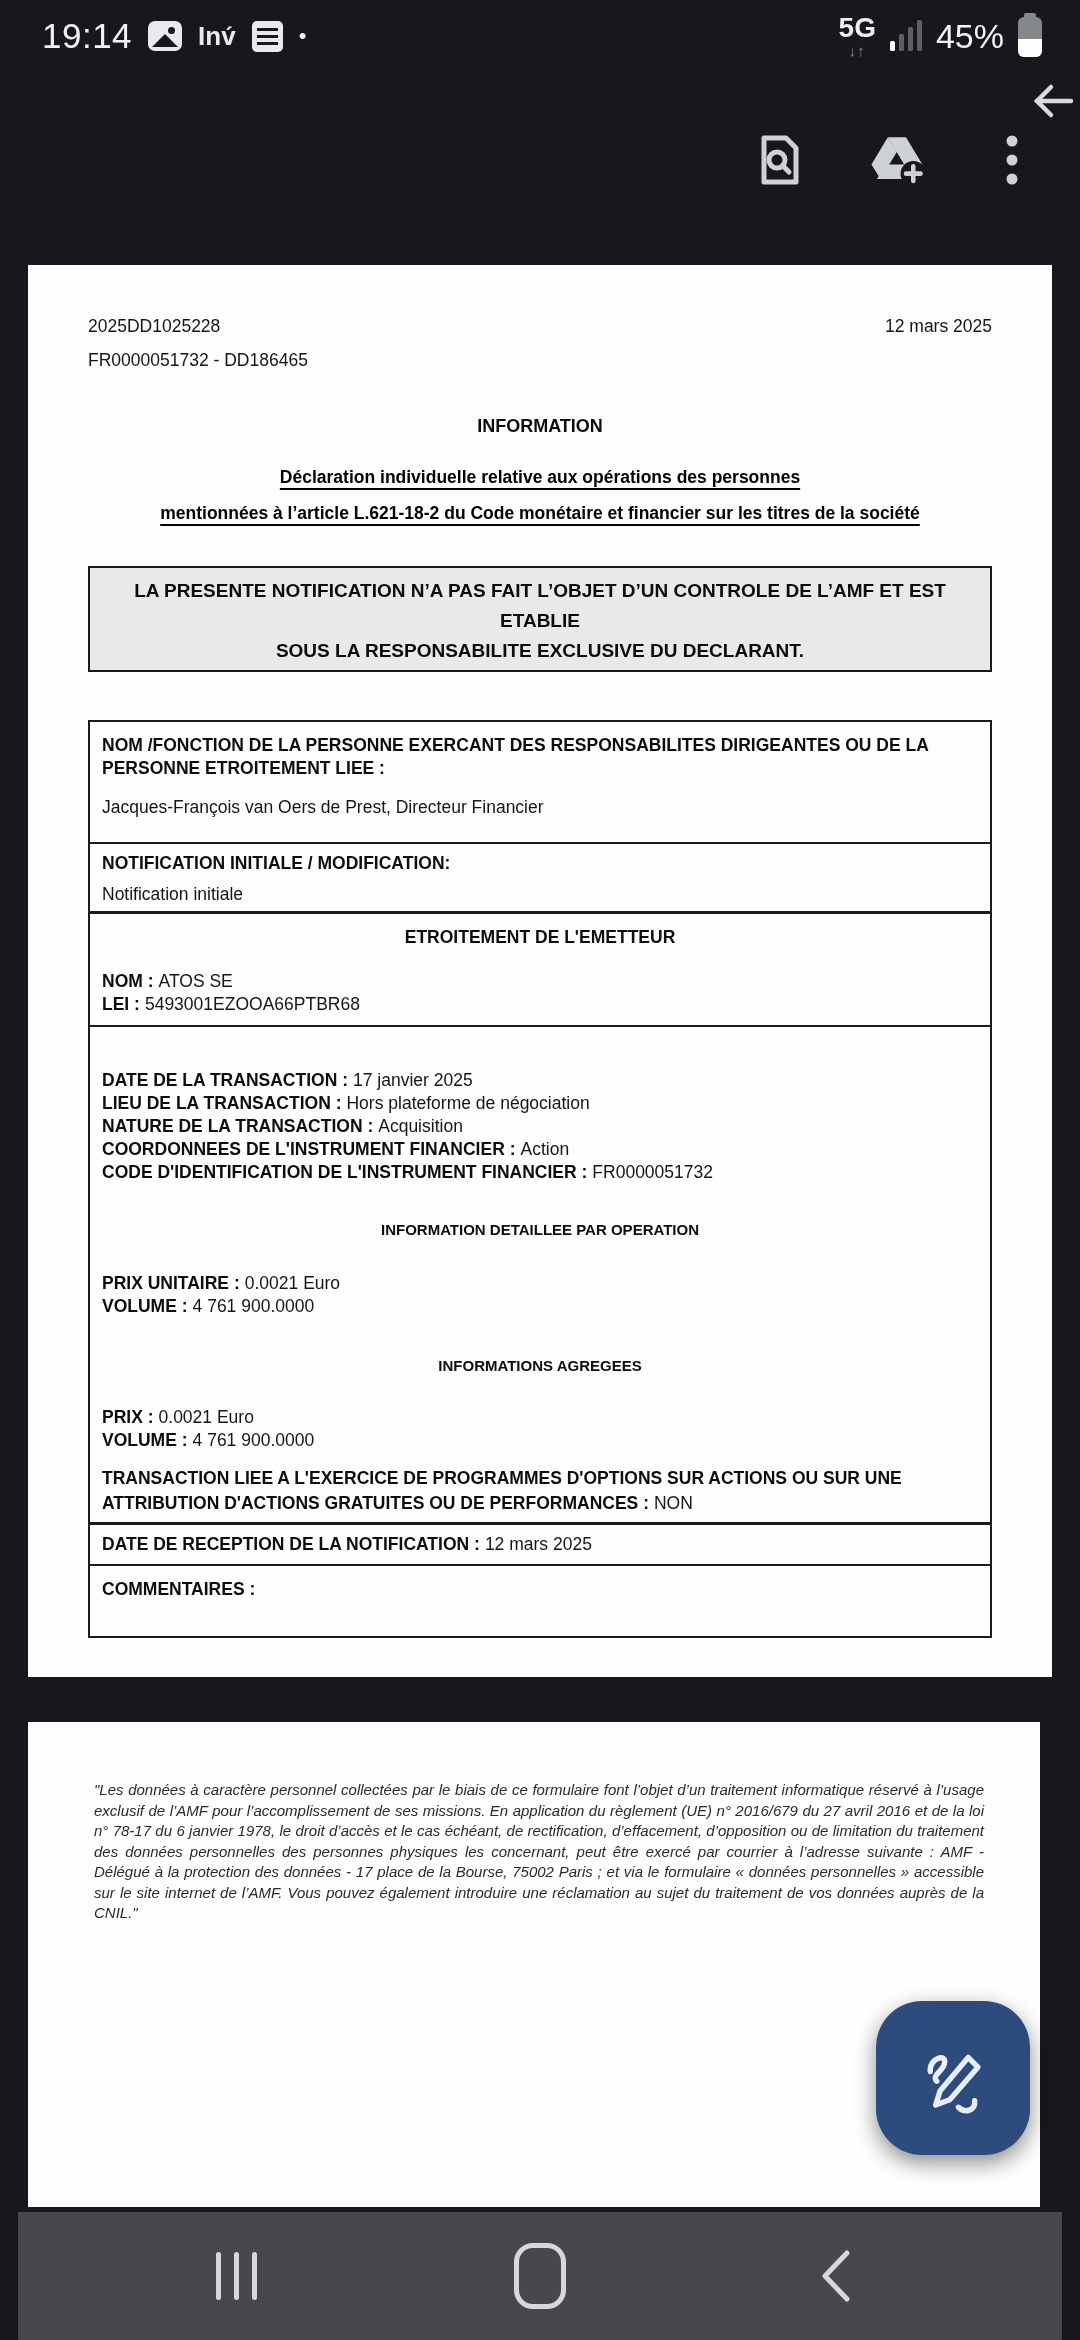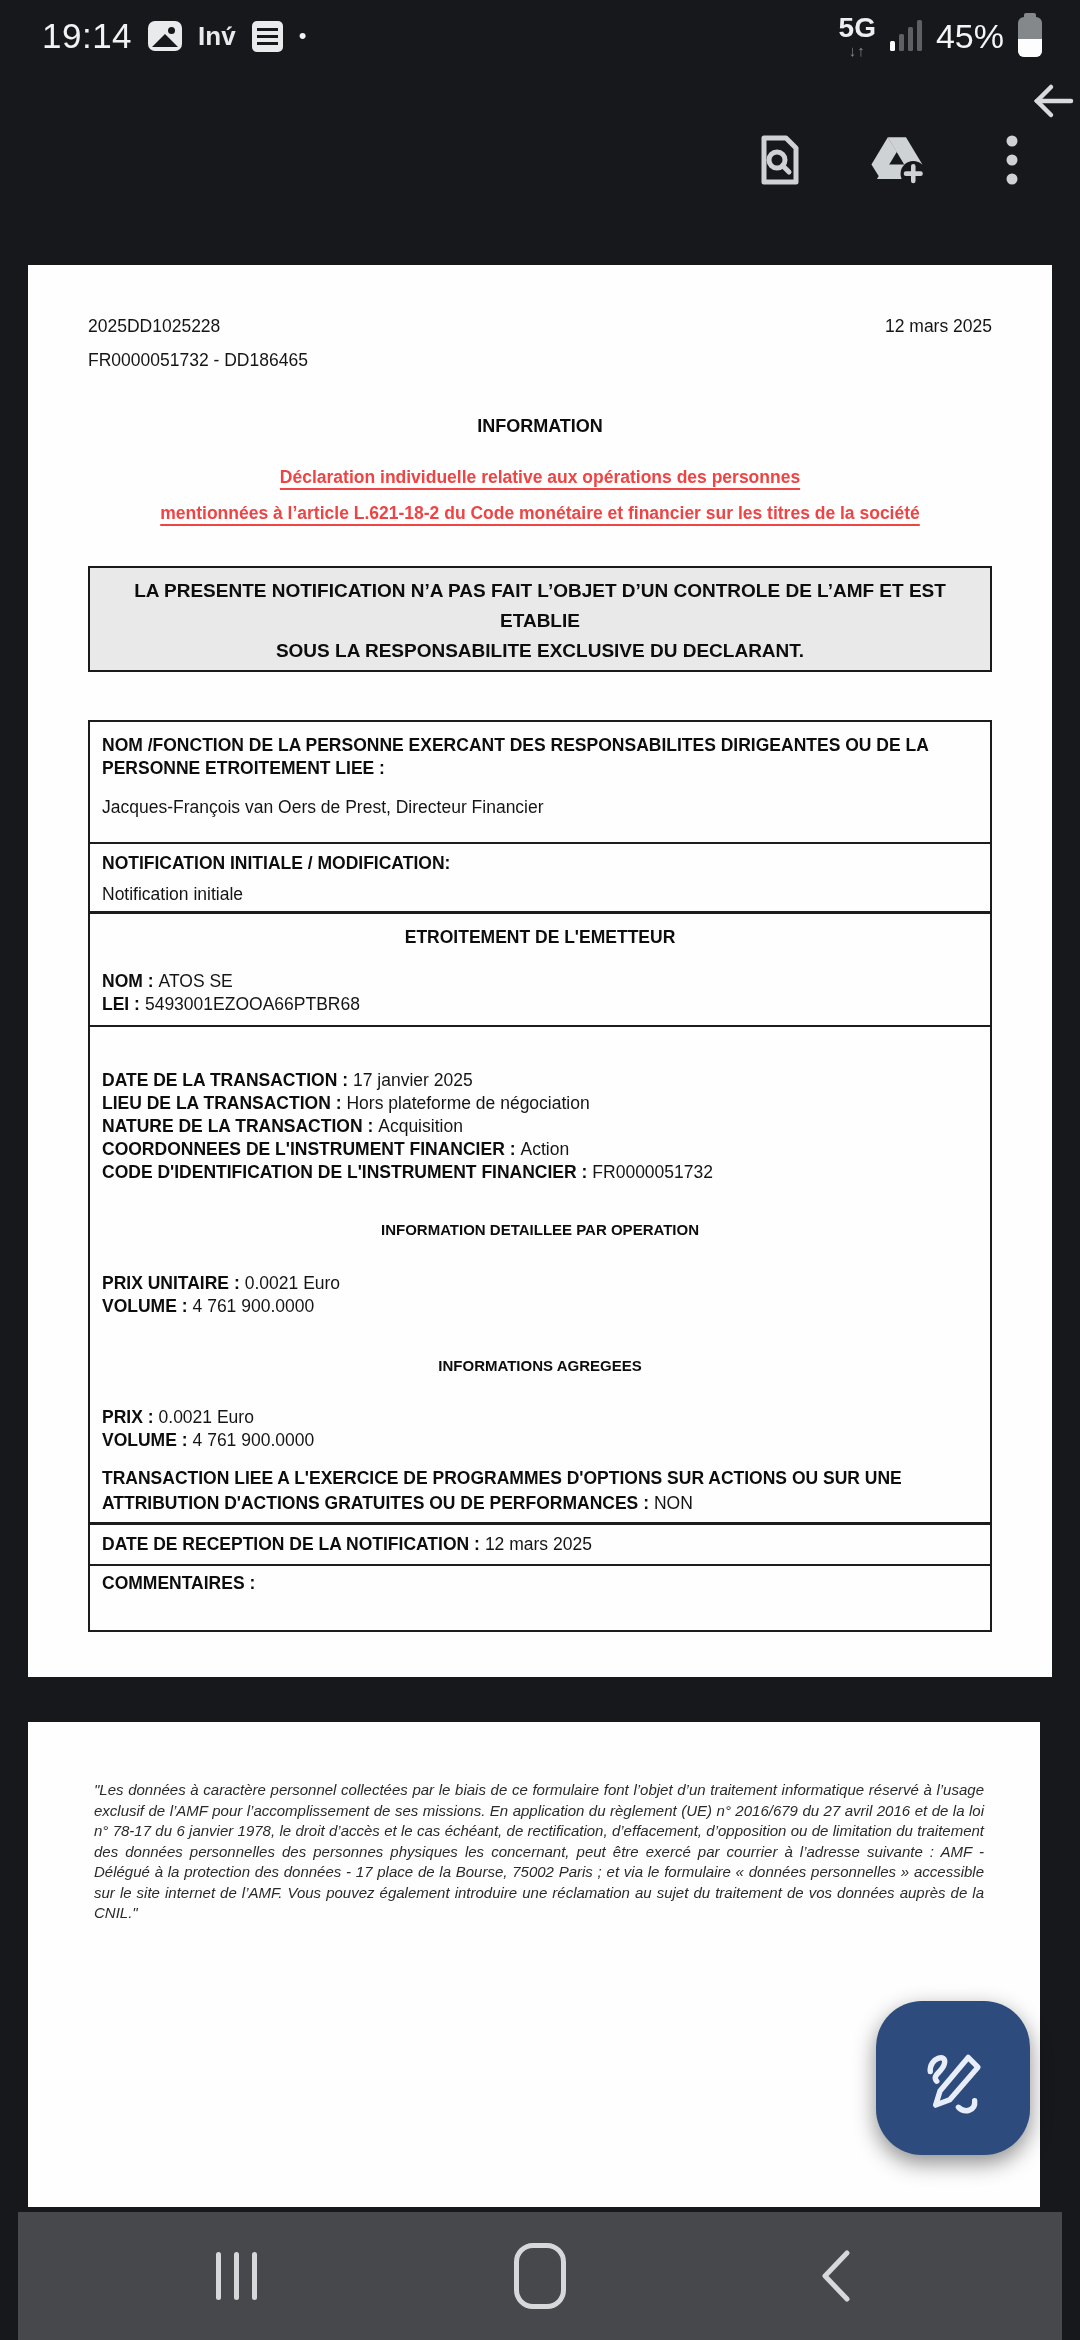--- a/index.html
+++ b/index.html
@@ -43,21 +43,21 @@
 
   
   .page{position:absolute;background:#fefefe;}
   #page1{left:28px;top:265px;width:1024px;height:1412px;padding:0 60px;box-sizing:border-box;color:#111;}
   #page2{left:28px;top:1722px;width:1012px;height:485px;box-sizing:border-box;color:#222;}
 
   .doc-small{font-size:17.5px;line-height:22px;color:#151515;}
   .doc-header{display:flex;justify-content:space-between;margin-top:50px;}
   .ref2{margin-top:12px;}
   .doc-heading{margin-top:44px;text-align:center;font-size:18px;font-weight:bold;line-height:22px;color:#0d0d0d;}
-  .doc-sub{text-align:center;font-size:17.5px;font-weight:bold;line-height:22px;color:#ef4444;}
+  .doc-sub{text-align:center;font-size:17.5px;font-weight:bold;line-height:22px;color:#000000;}
   .doc-sub.l1{margin-top:29px;}
   .doc-sub.l2{margin-top:14px;}
   .us{text-decoration:underline;text-underline-offset:5px;text-decoration-thickness:2px;}
   .notice{margin-top:42px;border:2px solid #1a1a1a;background:#e9e9e9;text-align:center;
           padding:8px 26px 4px 26px;font-weight:bold;font-size:19px;line-height:30px;color:#0d0d0d;}
 
   .tbl{margin-top:48px;border:2px solid #1c1c1c;}
   .row{border-top:2px solid #1c1c1c;padding:0 12px;}
   .row:first-child{border-top:none;}
   .row.thick{border-top-width:3px;}
@@ -74,21 +74,21 @@
   .r-issuer{padding-top:12px;padding-bottom:9px;}
   .r-issuer .flds{margin-top:22px;}
   .r-tx{padding-top:14px;padding-bottom:6px;}
   .r-tx .flds{margin-top:28px;}
   .r-tx .sub1{margin-top:36px;}
   .r-tx .sub1f{margin-top:32px;}
   .r-tx .sub2{margin-top:38px;}
   .r-tx .sub2f{margin-top:30px;}
   .r-tx .linked{margin-top:14px;font-size:17.5px;line-height:25px;}
   .r-recep{padding-top:8px;padding-bottom:8px;}
-  .r-comm{padding-top:6px;min-height:58px;}
+  .r-comm{padding-top:12px;min-height:58px;}
 
   .legal{margin:58px 56px 0 66px;font-size:15px;font-style:italic;line-height:20.5px;
          text-align:justify;color:#2a2a2a;}
 
   
   .fab{position:absolute;left:876px;top:2001px;width:154px;height:154px;border-radius:46px;
        background:#2d4b7d;box-shadow:0 8px 22px rgba(0,0,0,.45);display:flex;align-items:center;justify-content:center;}
 
   
   .nav-bar{position:absolute;left:18px;top:2212px;width:1044px;height:128px;background:#46484b;

